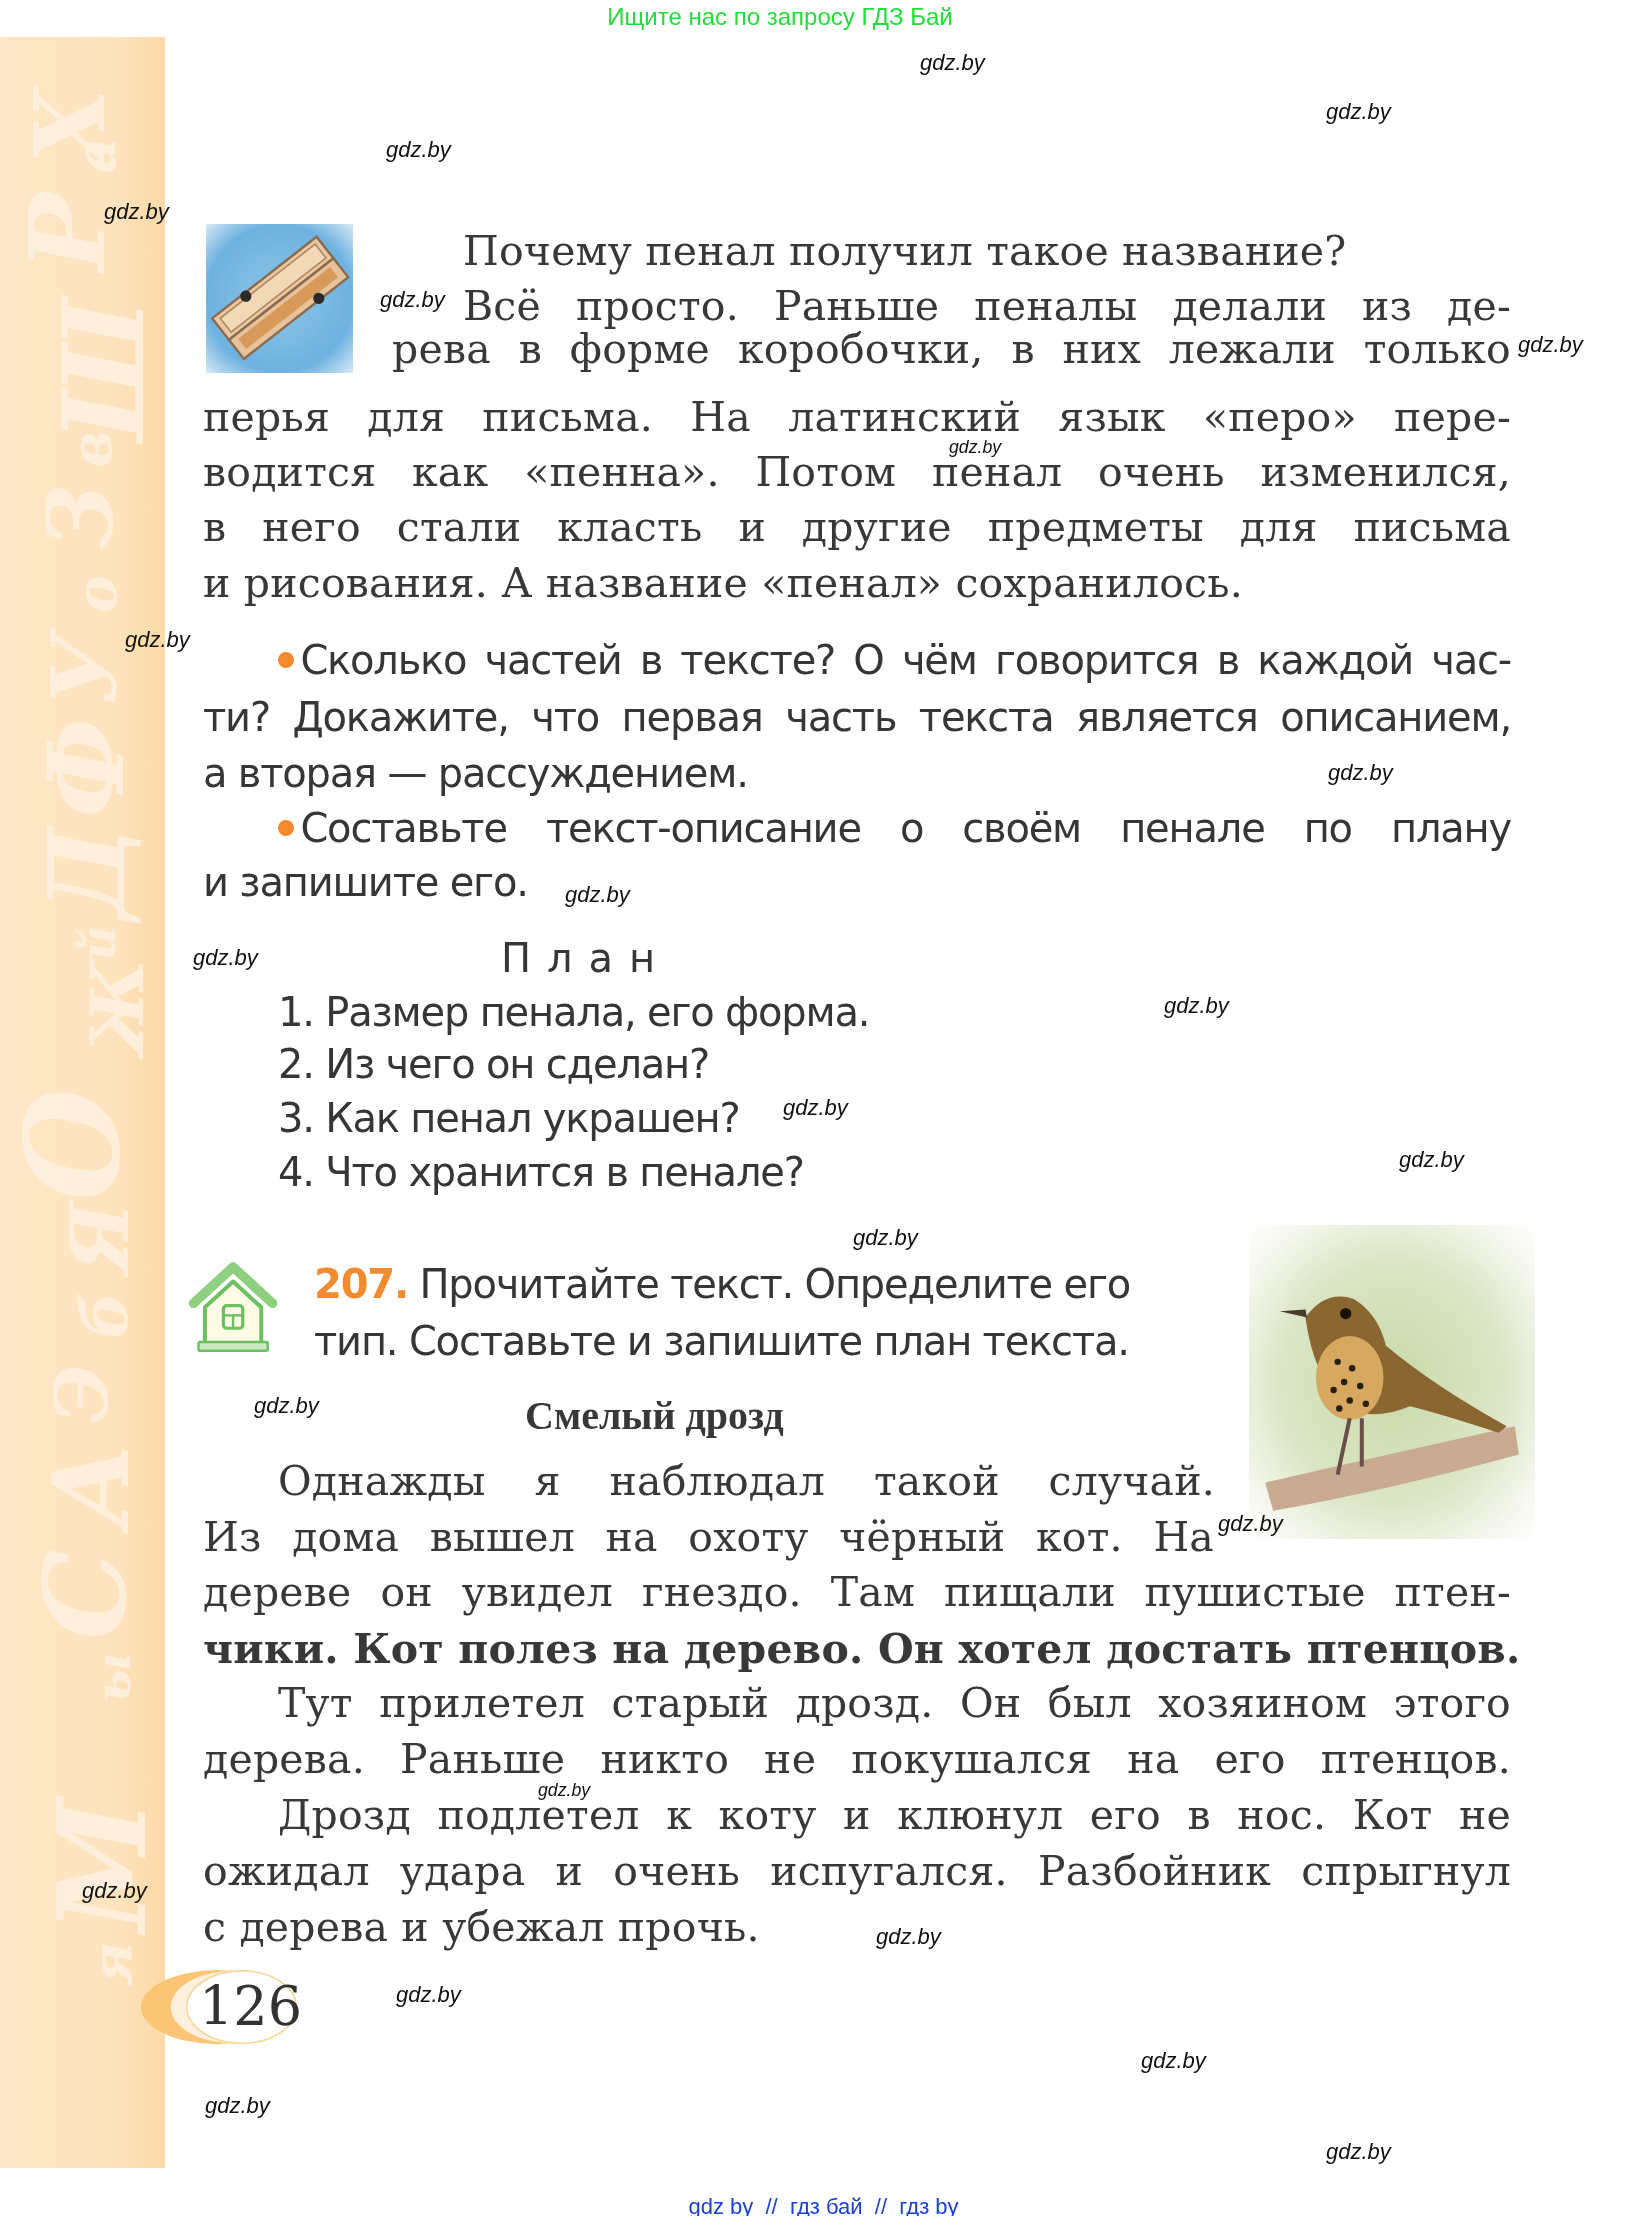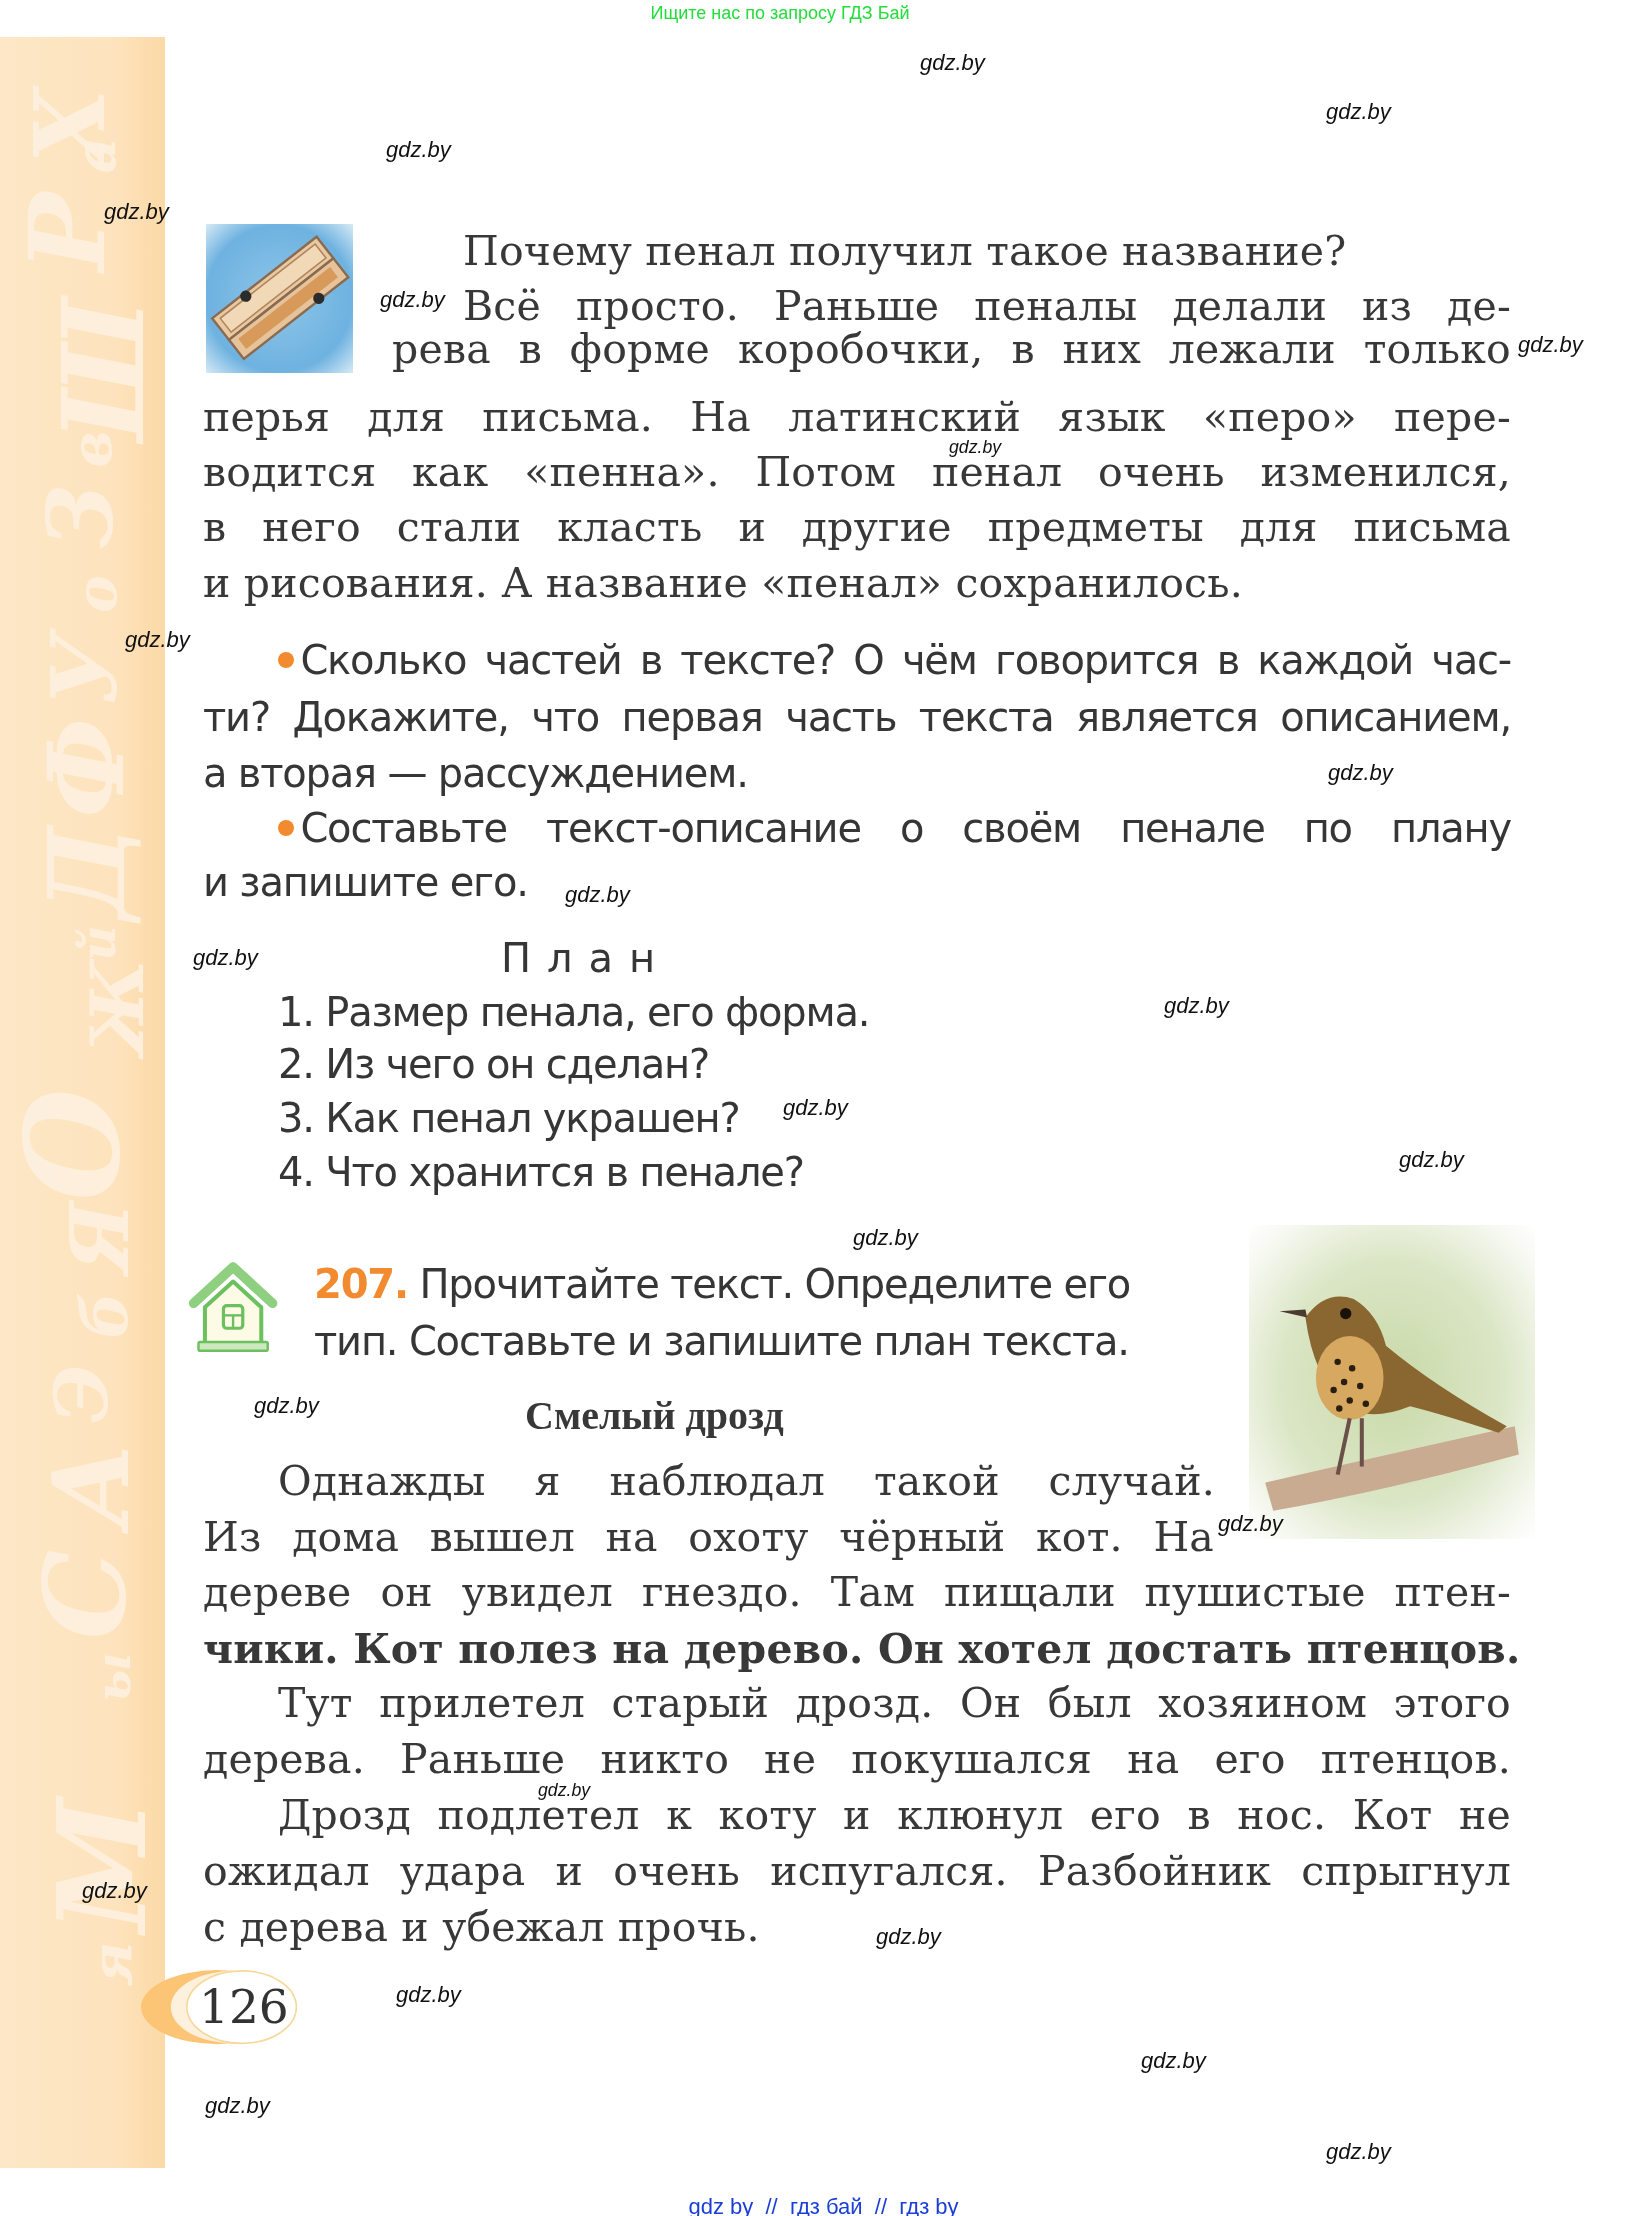--- a/index.html
+++ b/index.html
@@ -1,20 +1,20 @@
 <!DOCTYPE html>
 <html style="font-size:13px"><head>
 <meta charset="utf-8">
 <style>
   html, body { margin:0; padding:0; }
   body { width:1647px; height:2216px; position:relative; background:#ffffff; overflow:hidden;
          font-family:"DejaVu Sans", sans-serif; color:#333333; }
   .abs { position:absolute; }
   .banner { top:3.2px; left:0; width:1560px; text-align:center; font-family:"Liberation Sans", sans-serif;
-            font-size:18px; color:#22dd3a; }
+            font-size:24px; color:#22dd3a; }
   .sidebar { left:0; top:37px; width:165px; height:2131px;
              background:linear-gradient(to right,#fde7c6 0%,#fde3bd 70%,#fcd9a6 100%); overflow:hidden; }
   .deco { position:absolute; color:#fef1e0; font-family:"DejaVu Serif", serif; font-style:italic; font-weight:bold;
           transform:rotate(-90deg); transform-origin:center; opacity:0.9; }
   .wm { position:absolute; font-family:"Liberation Sans", sans-serif; font-size:22px; color:#111; line-height:1;font-style:italic; }
   .wm.small { font-size:17.7px; }
   .serif { font-family:"DejaVu Serif", serif; font-size:41px; color:#383838; letter-spacing:0.2px; white-space:nowrap; }
   .sans { font-family:"DejaVu Sans", sans-serif; font-size:40px; color:#363636; white-space:nowrap; letter-spacing:-1.2px; }
   .line { position:absolute; line-height:55px; height:55px; }
   .bullet { display:inline-block; width:16px; height:16px; border-radius:50%; background:#f28a30; margin-right:6.4px; vertical-align:6.4px; }
@@ -142,21 +142,21 @@
 <div class="line serif justify" style="left:278px;top:1788px;width:1233px;">Дрозд подлетел к коту и клюнул его в нос. Кот не</div>
 <div class="line serif justify" style="left:203px;top:1844px;width:1308px;">ожидал удара и очень испугался. Разбойник спрыгнул</div>
 <div class="line serif" style="left:203px;top:1900px;">с дерева и убежал прочь.</div>
 
 <div class="abs pagebadge">
   <svg width="161" height="77" viewBox="0 0 200 95" style="position:absolute;left:0;top:0;">
     <ellipse cx="95" cy="47" rx="95" ry="46" fill="#fcc576"></ellipse>
     <ellipse cx="115" cy="47" rx="78" ry="45" fill="#fdf0dc"></ellipse>
     <ellipse cx="125" cy="47" rx="68" ry="45" fill="#ffffff" stroke="#f7d89a" stroke-width="2"></ellipse>
   </svg>
-  <span style="position:absolute;left:58px;top:9.7px;font-family:'DejaVu Serif',serif;font-size:47px;color:#333;line-height:56px;">126</span>
+  <span style="position:absolute;left:58px;top:9.7px;font-family:'DejaVu Serif',serif;font-size:54px;color:#333;line-height:56px;">126</span>
 </div>
 
 <span class="wm" style="left:920px;top:52px;">gdz.by</span>
 <span class="wm" style="left:1326px;top:101px;">gdz.by</span>
 <span class="wm" style="left:386px;top:139px;">gdz.by</span>
 <span class="wm" style="left:104px;top:201px;">gdz.by</span>
 <span class="wm" style="left:380px;top:289px;">gdz.by</span>
 <span class="wm" style="left:1518px;top:334px;">gdz.by</span>
 <span class="wm small" style="left:949px;top:439px;">gdz.by</span>
 <span class="wm" style="left:125px;top:629px;">gdz.by</span>

